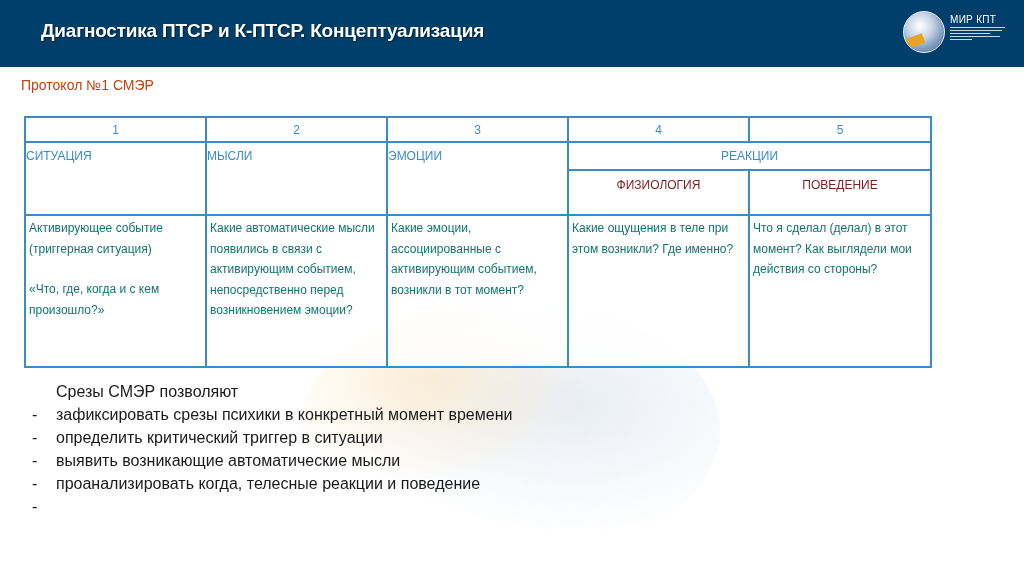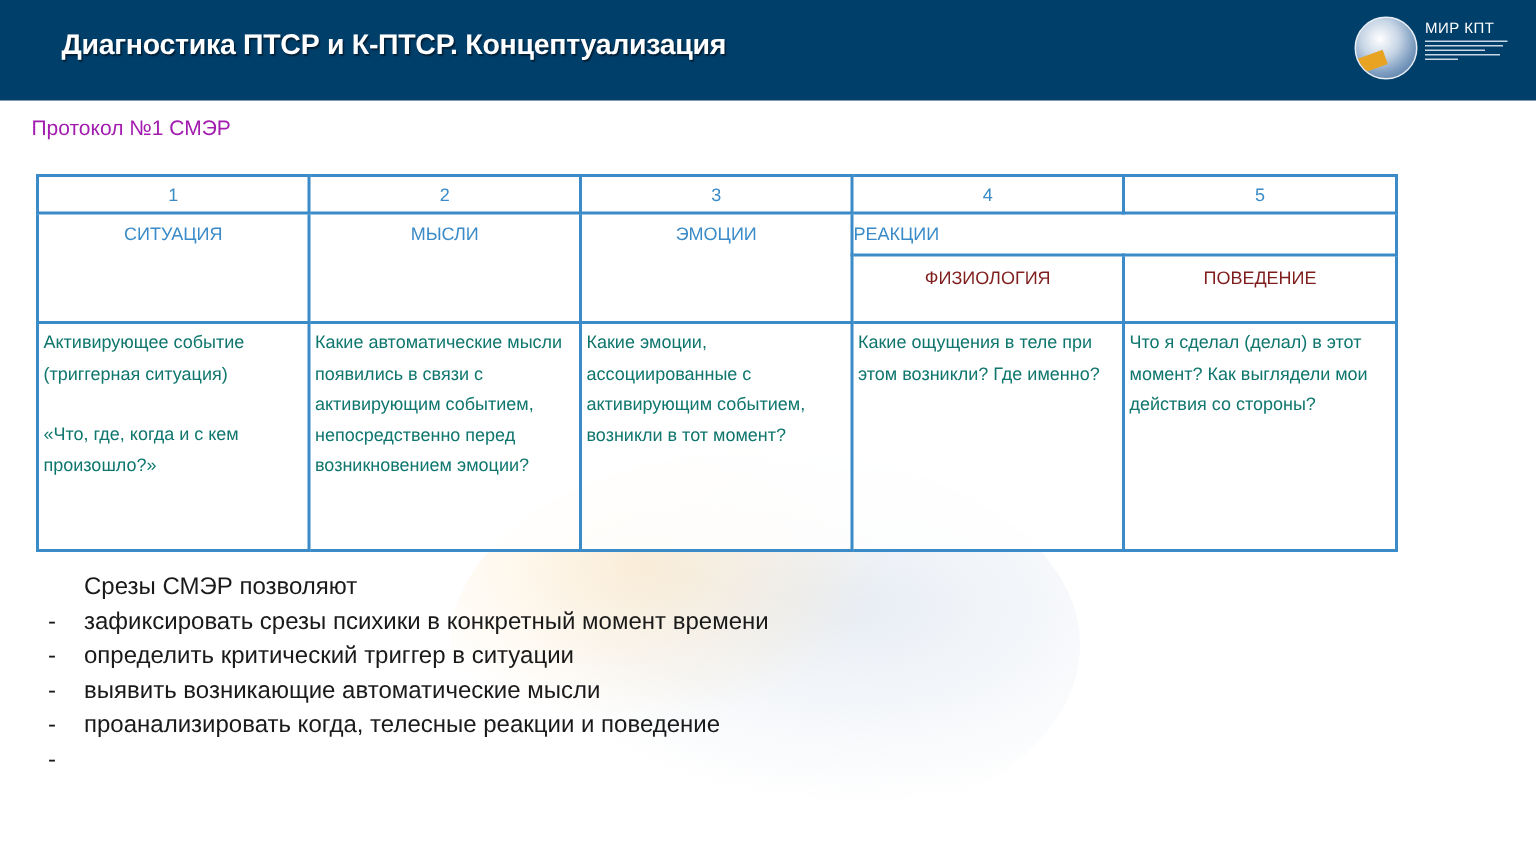--- a/index.html
+++ b/index.html
@@ -36,33 +36,33 @@
     background:#e8a323; transform:rotate(-20deg);
   }
   .logo-name {
     position:absolute; left:47px; top:3px; color:#ffffff; font-size:10px; letter-spacing:0.3px;
   }
   .logo-sub {
     position:absolute; left:47px; top:15px; width:60px;
     color:#c9d6e4; font-size:4px; line-height:5px;
   }
   .subtitle {
-    position:absolute; left:21px; top:77px; font-size:14px; color:#a21caf; z-index:2;
+    position:absolute; left:21px; top:77px; font-size:14px; color:#c2410c; z-index:2;
   }
   table.smer {
     position:absolute; left:24px; top:116px; width:906px; z-index:2;
     border-collapse:collapse; table-layout:fixed;
     background:rgba(255,255,255,0.85);
   }
   table.smer td {
     border:2px solid #3a8bc8; padding:0; vertical-align:top;
   }
   .num-cell { height:23px; text-align:center; vertical-align:middle !important; color:#3a8bc8; font-size:12px; }
-  .cat-cell { text-align:center; color:#3a8bc8; font-size:12px; padding-top:6px !important;border-radius:26px; }
-  .cat-cell-short { height:20px; color:#3a8bc8; font-size:12px; padding-top:6px !important; }
+  .cat-cell { text-align:left; color:#3a8bc8; font-size:12px; padding-top:6px !important;border-radius:26px; }
+  .cat-cell-short { height:20px; text-align:center; color:#3a8bc8; font-size:12px; padding-top:6px !important; }
   .sub-cell { height:36px; text-align:center; color:#7f1d1d; font-size:12px; padding-top:7px !important; }
   .body-cell {
     height:148px; color:#0f766e; font-size:12px; line-height:20.5px;
     padding:2px 3px 0 3px !important;
   }
   .gap { display:block; height:20px; }
   .summary {
     position:absolute; left:32px; top:380px; z-index:2; color:#1a1a1a; font-size:16px;
   }
   .summary-title { line-height:23px;margin-left:24px; }

